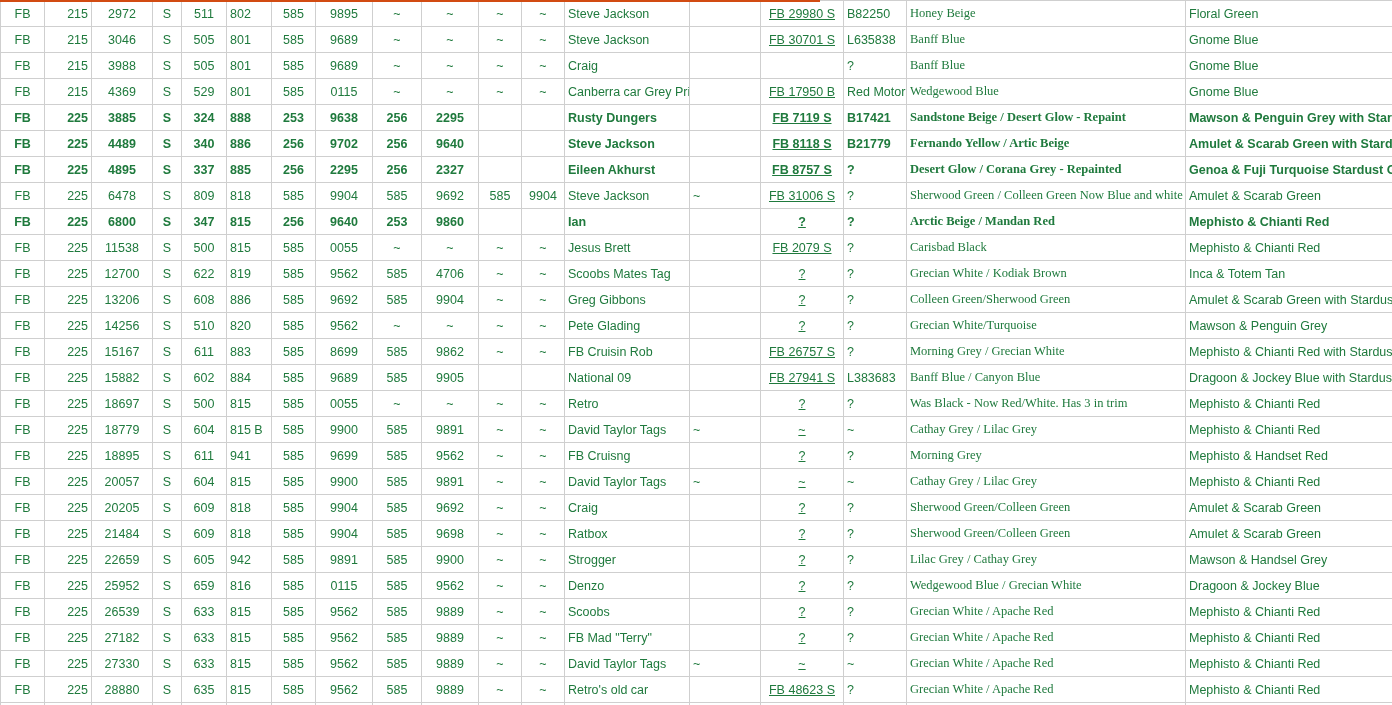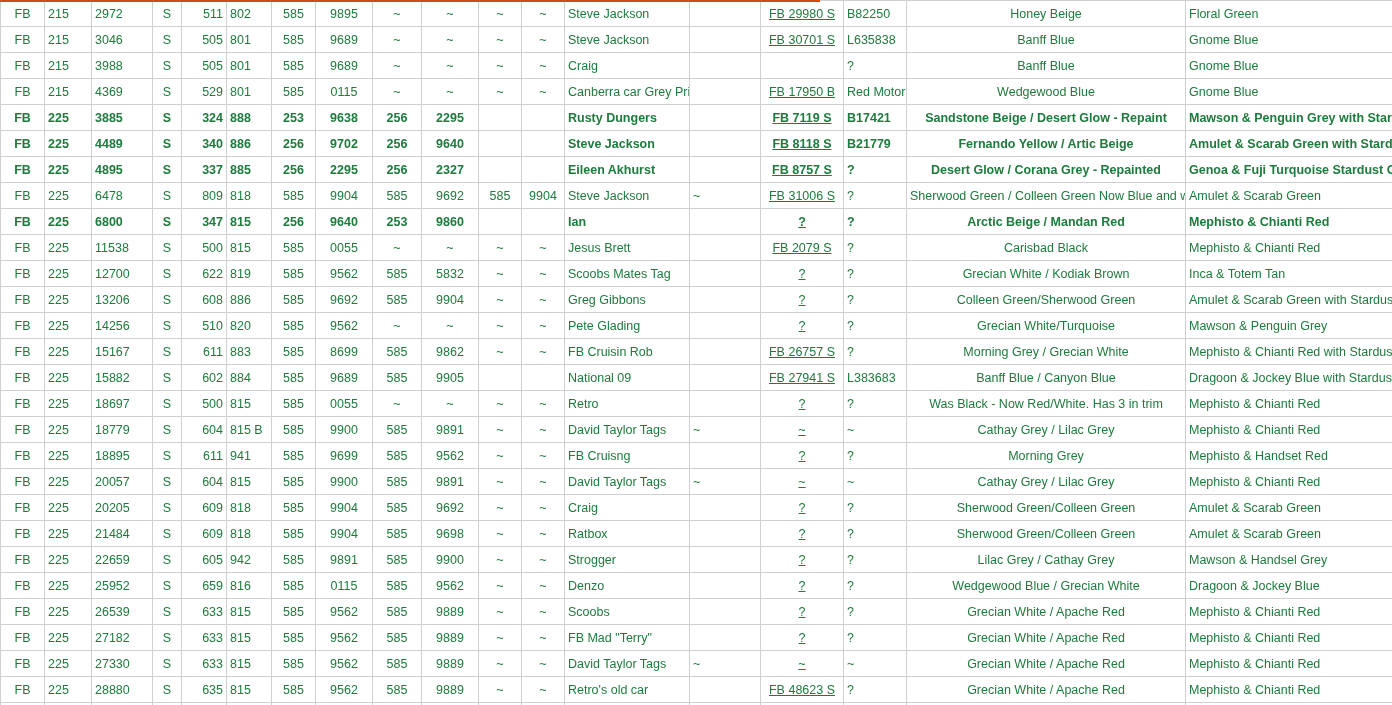--- a/index.html
+++ b/index.html
@@ -30,36 +30,36 @@
     padding: 0 3px;
     font-size: 12.5px;
     color: #1f7a3d;
     white-space: nowrap;
     overflow: hidden;
     vertical-align: middle;
     background: #ffffff;
   }
   
   .c-fb      { width: 37px;  text-align: center; }
-  .c-cc      { width: 40px;  text-align: left; }
-  .c-num     { width: 54px;  }
+  .c-cc      { width: 40px;  text-align: right; }
+  .c-num     { width: 54px;  text-align: center; }
   .c-s       { width: 22px;  text-align: center; }
-  .c-a1      { width: 38px;  text-align: right; }
+  .c-a1      { width: 38px;  text-align: center; }
   .c-a2      { width: 38px;  text-align: left; }
   .c-b1      { width: 37px;  text-align: center; }
   .c-b2      { width: 50px;  text-align: center; }
   .c-c1      { width: 42px;  text-align: center; }
   .c-c2      { width: 50px;  text-align: center; }
   .c-d1      { width: 36px;  text-align: center; }
   .c-d2      { width: 36px;  text-align: center; }
   .c-owner   { width: 118px; text-align: left; padding-left: 6px; }
   .c-gap     { width: 64px; }
   .c-reg     { width: 76px;  text-align: center; text-decoration: underline; }
   .c-reg2    { width: 56px;  }
-  .c-colour  { width: 272px; text-align: center; padding-left: 4px; }
+  .c-colour  { width: 272px; text-align: left; padding-left: 4px; font-family: Liberation Serif, serif; }
   .c-trim    { width: 300px; text-align: left; padding-left: 4px; }
 
   .bold { font-weight: bold; }
   .indent { padding-left: 18px; }
   .pinkish { color: #e05c9e; text-decoration: underline; }
   .topline {
     position: absolute;
     top: 0; left: 0;
     width: 820px;
     height: 2px;
@@ -276,21 +276,21 @@
         <tr>
           <td class="c-fb">FB</td>
           <td class="c-cc">225</td>
           <td class="c-num">12700</td>
           <td class="c-s">S</td>
           <td class="c-a1">622</td>
           <td class="c-a2">819</td>
           <td class="c-b1">585</td>
           <td class="c-b2">9562</td>
           <td class="c-c1">585</td>
-          <td class="c-c2">5832</td>
+          <td class="c-c2">4706</td>
           <td class="c-d1">~</td>
           <td class="c-d2">~</td>
           <td class="c-owner">Scoobs Mates Tag</td>
           <td class="c-gap"></td>
           <td class="c-reg">?</td>
           <td class="c-reg2">?</td>
           <td class="c-colour">Grecian White / Kodiak Brown</td>
           <td class="c-trim">Inca &amp; Totem Tan</td>
         </tr>
         <tr>

